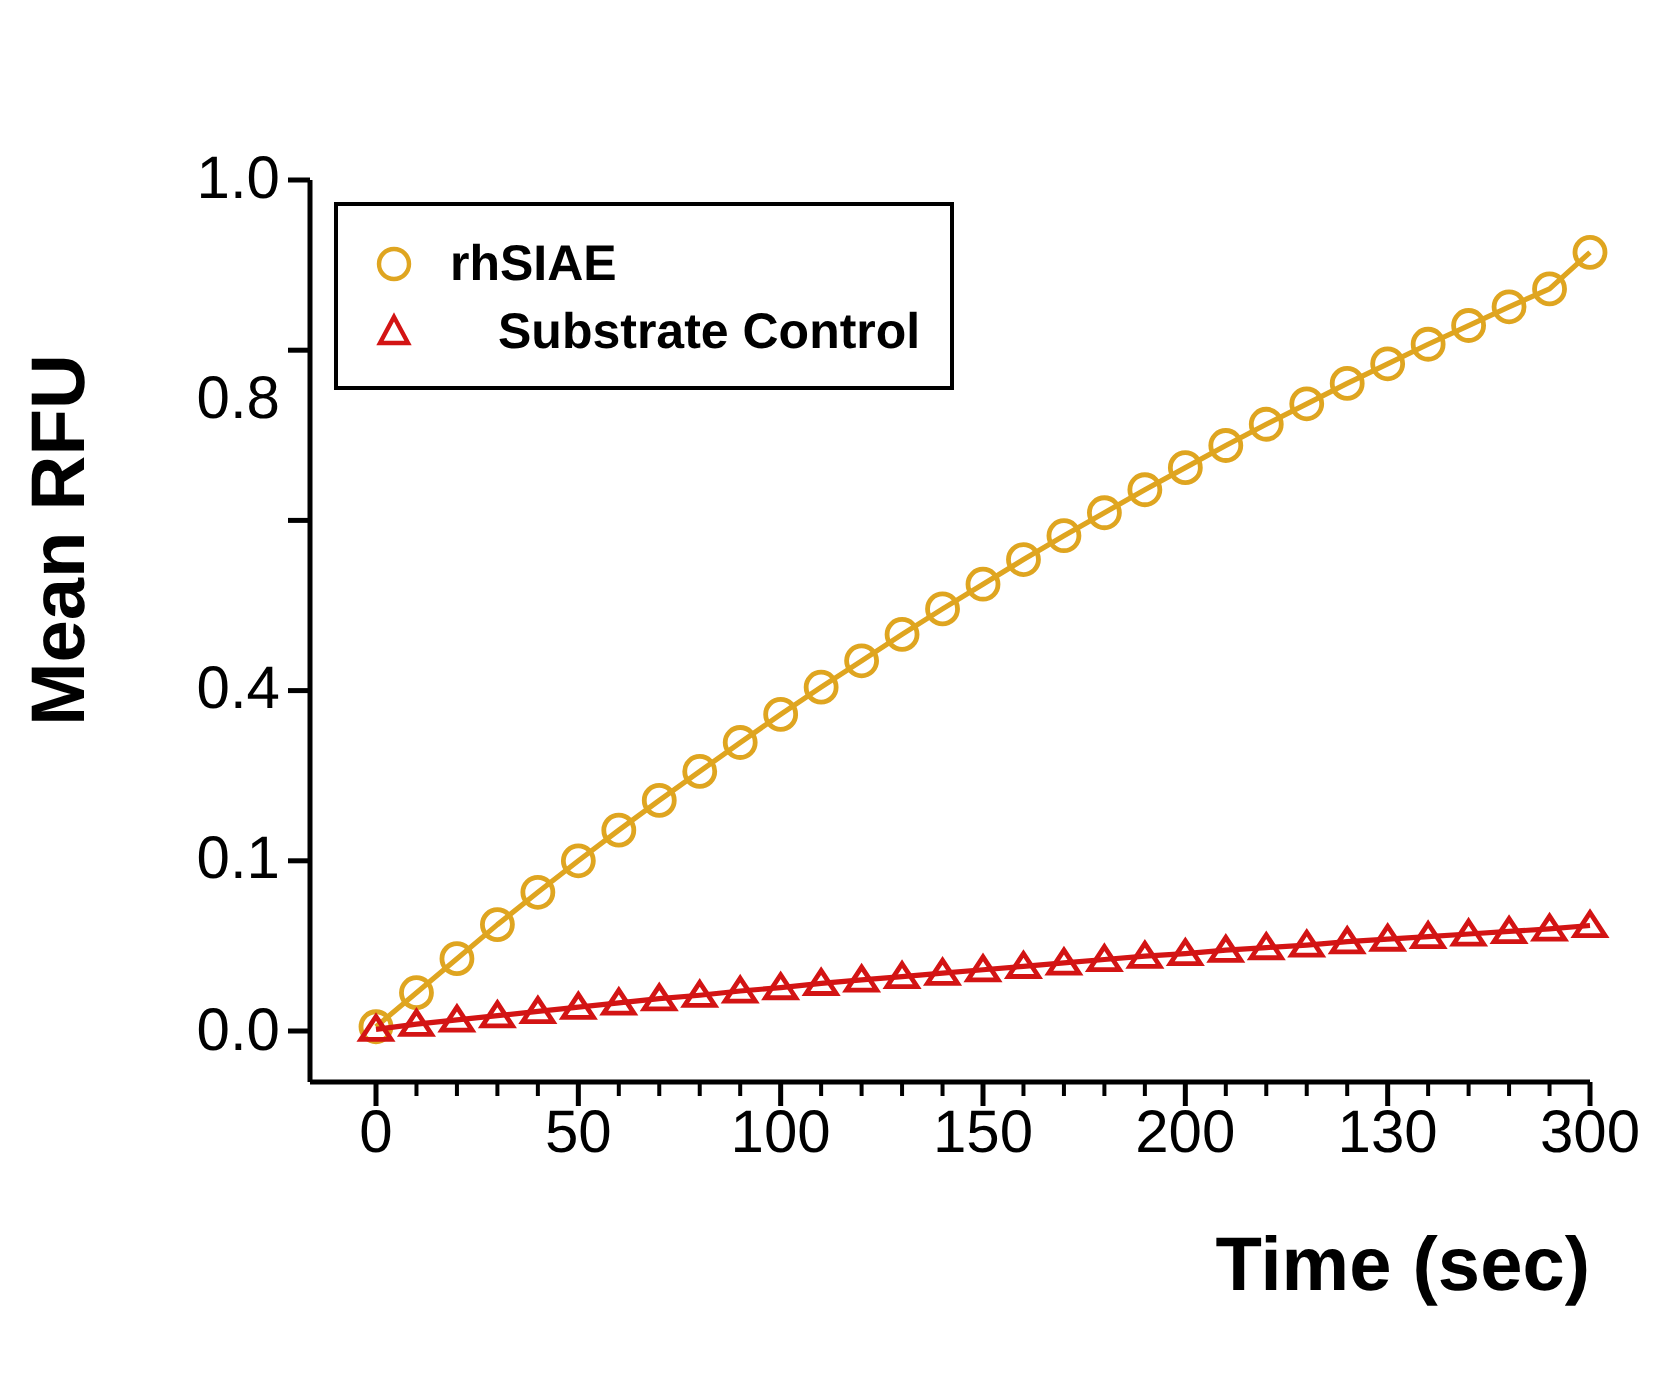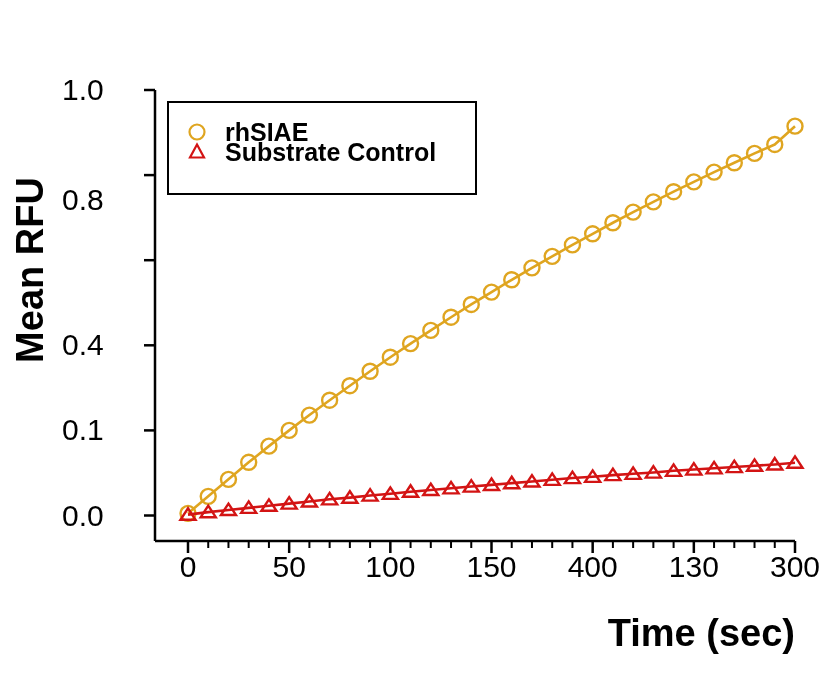--- a/index.html
+++ b/index.html
@@ -51,20 +51,21 @@
     font-size: 38px;
     font-weight: bold;
     line-height: 1;
   }
 
   
   .ytick-label {
     position: absolute;
     right: 0;
     width: 78px;
+    text-align: right;
     font-size: 30px;
     line-height: 1;
     transform: translateY(-50%);
   }
   #ytick-labels {
     position: absolute;
     left: 62px;
     top: 0px;
     width: 78px;
     height: 600px;
@@ -98,21 +99,21 @@
     text-decoration: underline;
   }
   .legend-row {
     position: absolute;
     left: 0;
     height: 34px;
     display: flex;
     align-items: center;
   }
   .legend-row.r0 { top: 12px; }
-  .legend-row.r1 { top: 32px; }
+  .legend-row.r1 { top: 46px; gap: 24px; }
   .legend-marker {
     width: 56px;
     display: flex;
     align-items: center;
     justify-content: center;
   }
   .legend-text {
     font-size: 25px;
     font-weight: bold;
     line-height: 1;
@@ -257,21 +258,21 @@
           <polygon points="795.00,456.34 802.54,467.82 787.46,467.82" fill="none" stroke="#D31414" stroke-width="2.4"></polygon>
         </g>
       </g>
   </svg>
 
   <div id="xtick-labels">
       <div class="xtick-label" style="left: 188px;">0</div>
       <div class="xtick-label" style="left: 289.167px;">50</div>
       <div class="xtick-label" style="left: 390.333px;">100</div>
       <div class="xtick-label" style="left: 491.5px;">150</div>
-      <div class="xtick-label" style="left: 592.667px;">400</div>
+      <div class="xtick-label" style="left: 592.667px;">200</div>
       <div class="xtick-label" style="left: 693.833px;">130</div>
       <div class="xtick-label" style="left: 795px;">300</div>
     </div>
 
   <div id="xlabel">Time (sec)</div>
 
   <div id="legend">
     <div class="legend-row r0">
       <span class="legend-marker">
         <svg width="26" height="26" viewBox="0 0 26 26">

